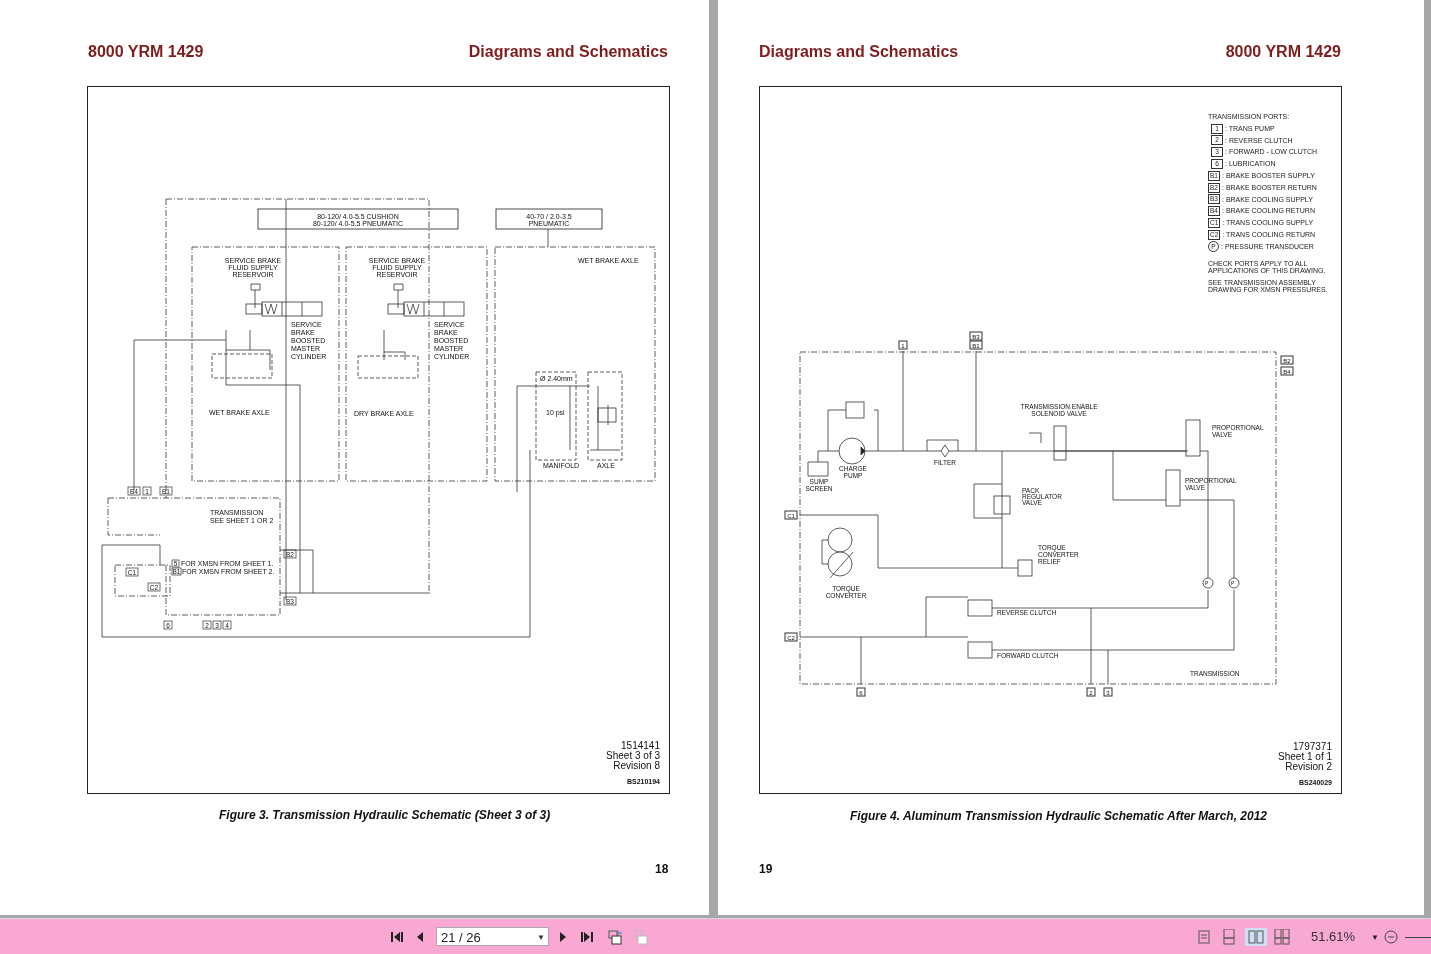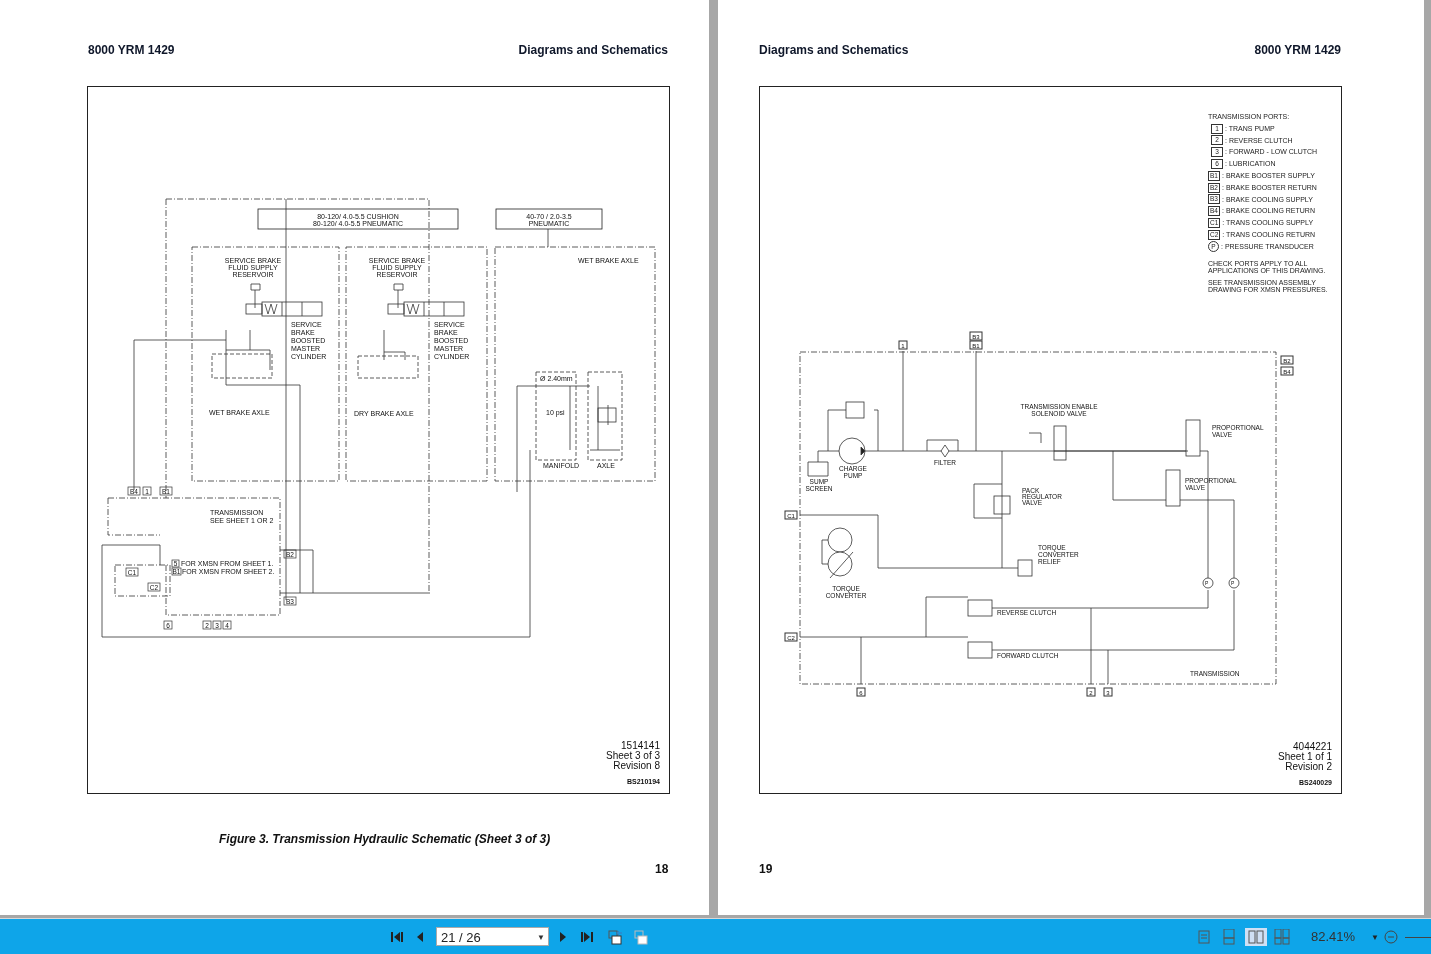--- a/index.html
+++ b/index.html
@@ -1,34 +1,34 @@
 <!DOCTYPE html>
 <html><head>
 <meta charset="utf-8">
 <style>
   html,body{margin:0;padding:0;}
   body{width:1431px;height:954px;background:#a7a7a7;position:relative;overflow:hidden;font-family:"Liberation Sans",sans-serif;}
   .page{position:absolute;top:0;background:#fff;height:915px;}
   #page-left{left:0;width:709px;}
   #page-right{left:718px;width:706px;}
-  .hdr{position:absolute;top:43px;font-weight:bold;font-size:12px;color:#0f172a;}
+  .hdr{position:absolute;top:43px;font-weight:bold;font-size:16px;color:#7f1d1d;}
   .frame{position:absolute;border:1px solid #222;background:#fff;}
-  .caption{position:absolute;font-weight:bold;font-style:italic;font-size:12px;color:#111;margin-top:24px;}
+  .caption{position:absolute;font-weight:bold;font-style:italic;font-size:12px;color:#111;}
   .pgnum{position:absolute;font-weight:bold;font-size:12px;color:#111;}
   .dwginfo{position:absolute;text-align:right;font-size:10px;line-height:10px;color:#111;}
   .dwgcode{position:absolute;font-size:7px;font-weight:bold;color:#111;}
   svg.schem{position:absolute;left:0;top:0;}
   svg text{font-family:"Liberation Sans",sans-serif;fill:#111;}
   .legend{position:absolute;font-size:7px;color:#222;line-height:11.8px;}
   .legend .row{display:flex;align-items:center;white-space:nowrap;}
   .legend .pbox{display:inline-block;min-width:8px;height:8px;border:1px solid #333;font-size:6.5px;line-height:8px;text-align:center;margin-right:2px;padding:0 1px;}
   .legend .pcirc{display:inline-block;width:9px;height:9px;border:1px solid #333;border-radius:50%;font-size:6.5px;line-height:9px;text-align:center;margin-right:2px;}
   .legend .note{margin-top:7px;line-height:7px;}
   
-  #toolbar{position:absolute;left:0;top:918px;width:1431px;height:36px;background:#0ea5e9;border-top:1px solid #d8d8d8;}
+  #toolbar{position:absolute;left:0;top:918px;width:1431px;height:36px;background:#f9a8d4;border-top:1px solid #d8d8d8;}
   .tb{position:absolute;top:9px;height:18px;display:flex;align-items:center;justify-content:center;color:#222;font-size:14px;cursor:pointer;}
   #page-field{position:absolute;left:436px;top:8px;width:113px;height:19px;background:#fff;border:1px solid #aaa;font-size:13px;line-height:19px;padding-left:4px;box-sizing:border-box;color:#222;}
   #page-field .caret{position:absolute;right:3px;top:0;font-size:8px;color:#333;}
   #zoom-val{position:absolute;left:1311px;top:10px;font-size:13px;color:#333;}
   .viewbtn{position:absolute;top:9px;width:20px;height:18px;display:flex;align-items:center;justify-content:center;}
   .viewbtn.active{background:#cfe0f5;}
 </style>
 </head>
 <body>
 
@@ -350,26 +350,27 @@
           <text x="373" y="695">2</text>
         </g>
       <g>
           <rect x="386" y="688" width="8" height="8" fill="none" stroke="#333"></rect>
           <text x="390" y="695">3</text>
         </g>
     </g>
   </svg>
 
   <div class="dwginfo" style="right:92px;top:742px">
-    <div>4044221</div>
+    <div>1797371</div>
     <div>Sheet 1 of 1</div>
     <div>Revision 2</div>
   </div>
   <div class="dwgcode" style="right:92px;top:779px">BS240029</div>
 
+  <div class="caption" style="left:132px;top:809px">Figure 4. Aluminum Transmission Hydraulic Schematic After March, 2012</div>
   <div class="pgnum" style="left:41px;top:862px">19</div>
 </div>
 
 <div id="toolbar">
   <div class="tb" style="left:388px;width:18px">
     <svg width="14" height="12">
         <rect x="1" y="1" width="2" height="10" fill="#222"></rect>
         <path d="M4 6 L10 1 V11 Z" fill="#222"></path>
         <rect x="11" y="1" width="2" height="10" fill="#222"></rect>
       </svg>
@@ -428,21 +429,21 @@
       </svg>
   </div>
   <div class="viewbtn" style="left:1272px">
     <svg width="16" height="16">
         <rect x="1" y="0" width="6" height="9" fill="none" stroke="#555"></rect>
         <rect x="9" y="0" width="6" height="9" fill="none" stroke="#555"></rect>
         <rect x="1" y="9" width="6" height="6" fill="none" stroke="#555"></rect>
         <rect x="9" y="9" width="6" height="6" fill="none" stroke="#555"></rect>
       </svg>
   </div>
-  <div id="zoom-val">82.41%</div>
+  <div id="zoom-val">51.61%</div>
   <div class="tb" style="left:1370px;width:10px;font-size:8px">
       <span>▼</span>
     </div>
   <div class="tb" style="left:1382px;width:18px">
     <svg width="14" height="14">
         <circle cx="7" cy="7" r="6" fill="none" stroke="#444"></circle>
         <path d="M4 7 H10" stroke="#444"></path>
       </svg>
   </div>
   <div style="position:absolute;left:1405px;top:18px;width:26px;height:1px;background:#444"></div>

